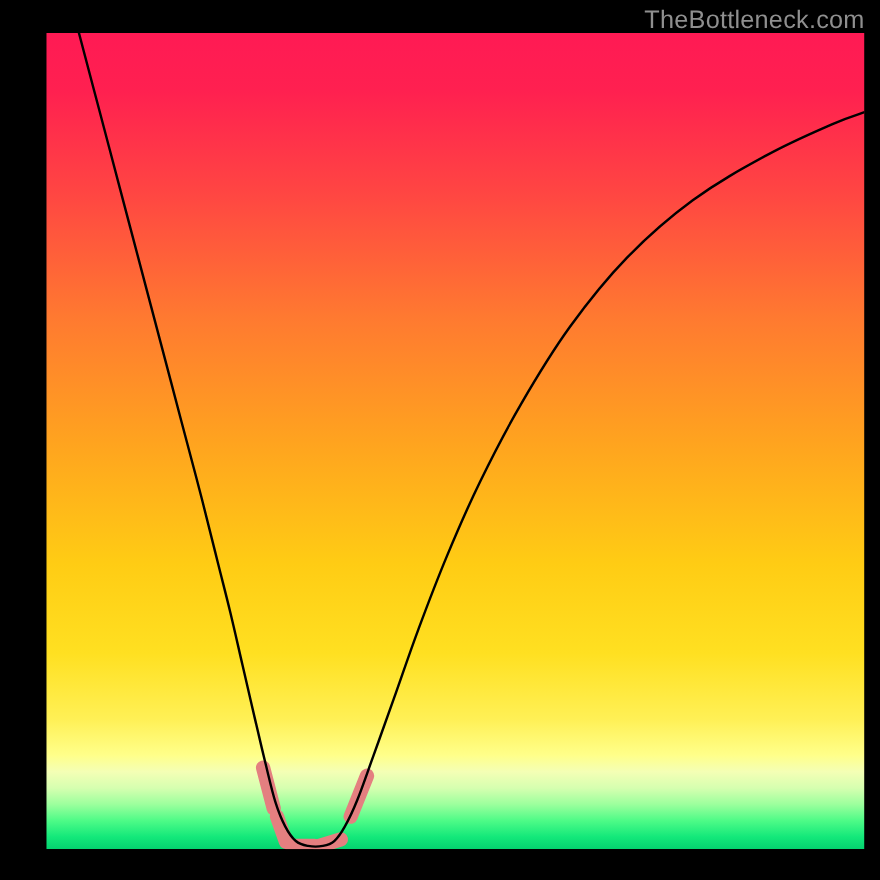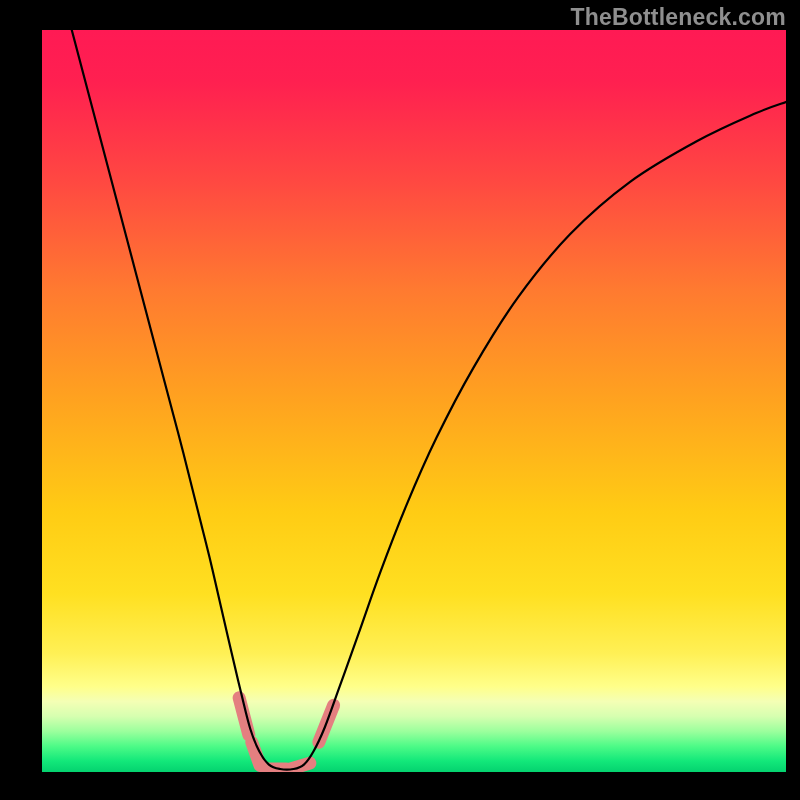--- a/index.html
+++ b/index.html
@@ -31,21 +31,21 @@
     inset: 0;
   }
   .watermark {
     position: absolute;
     top: 4px;
     right: 14px;
     font-family: Arial, Helvetica, sans-serif;
     font-size: 23px;
     color: #8f8f8f;
     letter-spacing: 0.2px;
-    font-weight: 700;
+    font-weight: 400;
   }
   svg.curve {
     position: absolute;
     inset: 0;
   }
 </style>
 </head>
 <body>
 
 <div class="frame">

